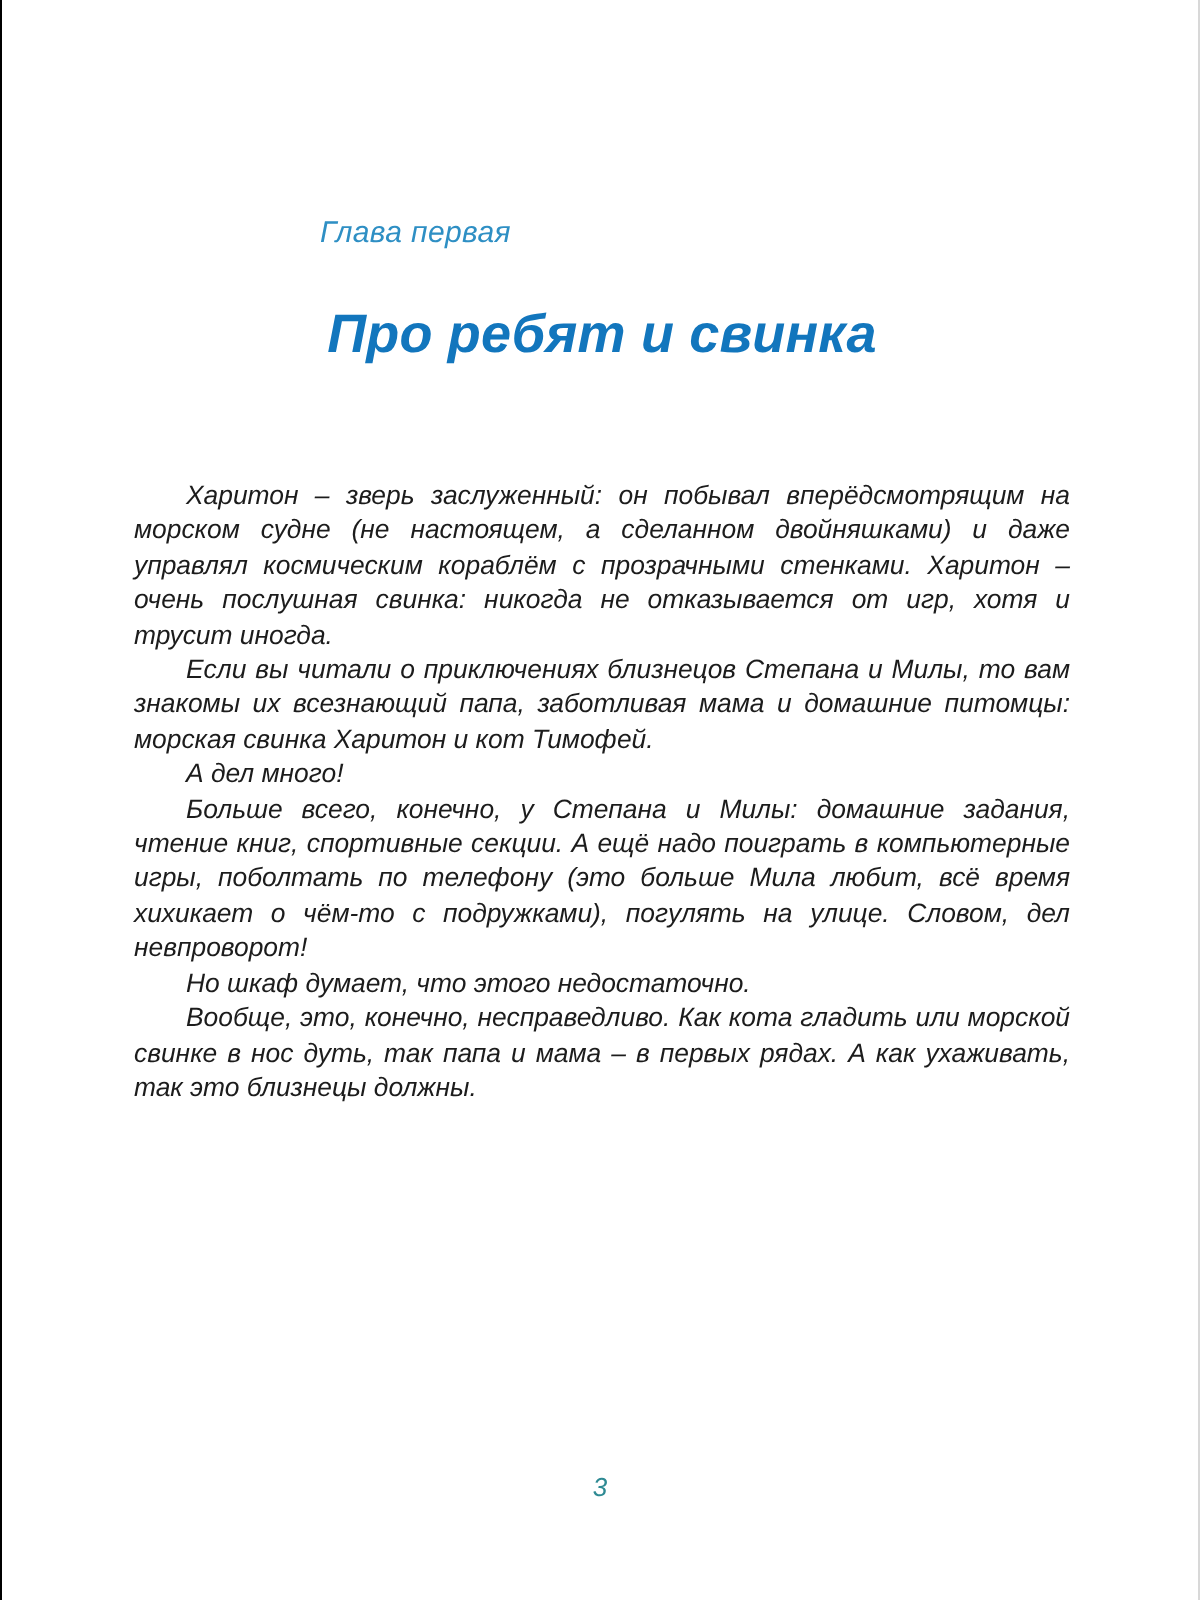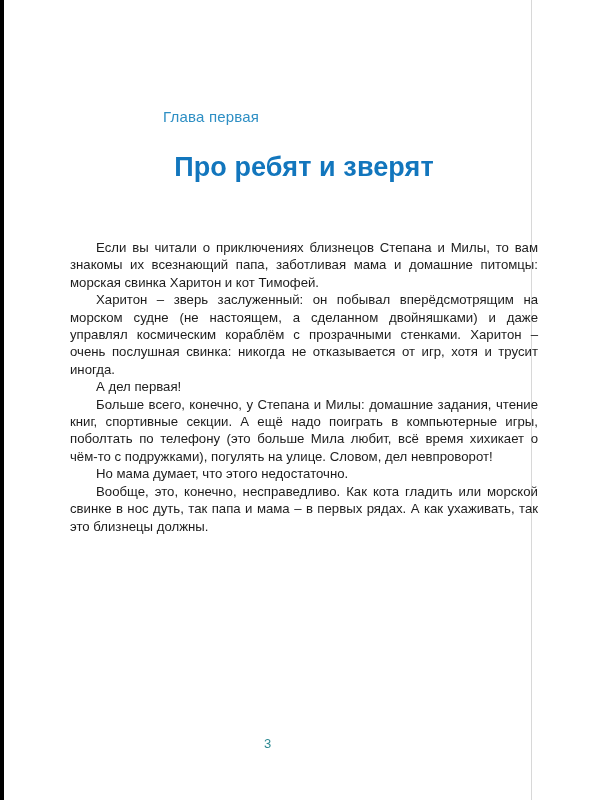--- a/index.html
+++ b/index.html
@@ -8,26 +8,27 @@
   }
   body {
     width: 600px;
     height: 800px;
     background: #ffffff;
     font-family: "Liberation Sans", "DejaVu Sans", sans-serif;
     overflow: hidden;
   }
   .page {
     position: relative;
-    width: 532px;
+    width: 600px;
     height: 800px;
     box-sizing: border-box;
     background: #ffffff;
-    border-left: 4px solid #000000;
+    border-left: 1px solid #000000;
     border-right: 1px solid #d8d8d8;
+    font-style: italic;
   }
   .content {
     position: absolute;
     left: 66px;
     top: 0;
     width: 468px;
   }
   .chapter-label {
     margin-top: 108px;
     font-size: 15px;
@@ -72,28 +73,28 @@
 </style>
 </head>
 <body>
 
 <div class="page">
 
   <div class="content">
 
     <div class="chapter-label">Глава первая</div>
 
-    <h1 class="chapter-title">Про ребят и зверят</h1>
+    <h1 class="chapter-title">Про ребят и свинка</h1>
 
     <div class="body-text">
+      <p>Харитон – зверь заслуженный: он побывал вперёдсмотрящим на морском судне (не настоящем, а сделанном двойняшками) и даже управлял космическим кораблём с прозрачными стенками. Харитон – очень послушная свинка: никогда не отказывается от игр, хотя и трусит иногда.</p>
       <p>Если вы читали о приключениях близнецов Степана и Милы, то вам знакомы их всезнающий папа, заботливая мама и домашние питомцы: морская свинка Харитон и кот Тимофей.</p>
-      <p>Харитон – зверь заслуженный: он побывал вперёдсмотрящим на морском судне (не настоящем, а сделанном двойняшками) и даже управлял космическим кораблём с прозрачными стенками. Харитон – очень послушная свинка: никогда не отказывается от игр, хотя и трусит иногда.</p>
-      <p>А дел первая!</p>
+      <p>А дел много!</p>
       <p>Больше всего, конечно, у Степана и Милы: домашние задания, чтение книг, спортивные секции. А ещё надо поиграть в компьютерные игры, поболтать по телефону (это больше Мила любит, всё время хихикает о чём-то с подружками), погулять на улице. Словом, дел невпроворот!</p>
-      <p>Но мама думает, что этого недостаточно.</p>
+      <p>Но шкаф думает, что этого недостаточно.</p>
       <p>Вообще, это, конечно, несправедливо. Как кота гладить или морской свинке в нос дуть, так папа и мама – в первых рядах. А как ухаживать, так это близнецы должны.</p>
     </div>
 
   </div>
 
   <div class="pagenum">3</div>
 
 </div>
 
 </body></html>

